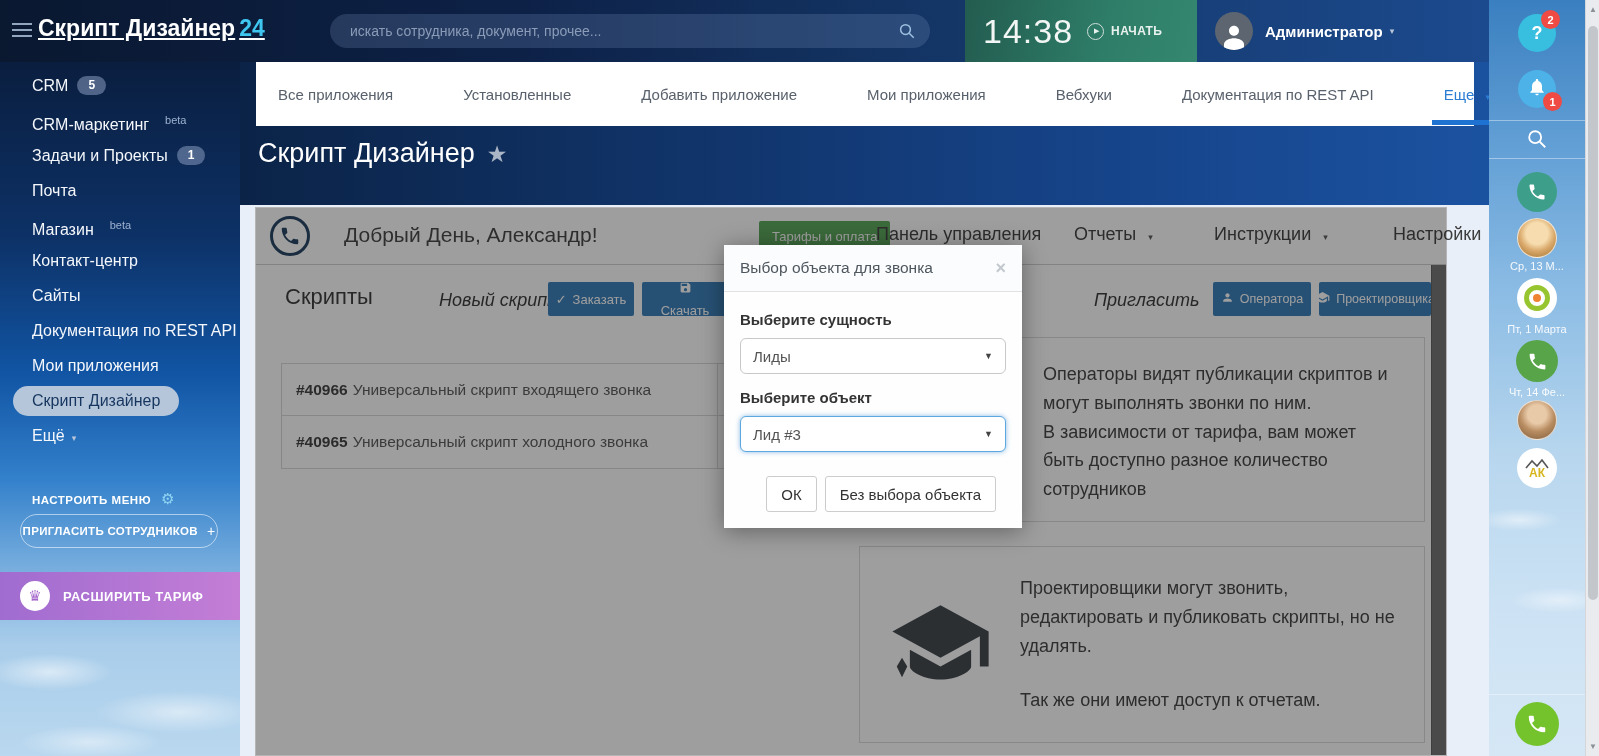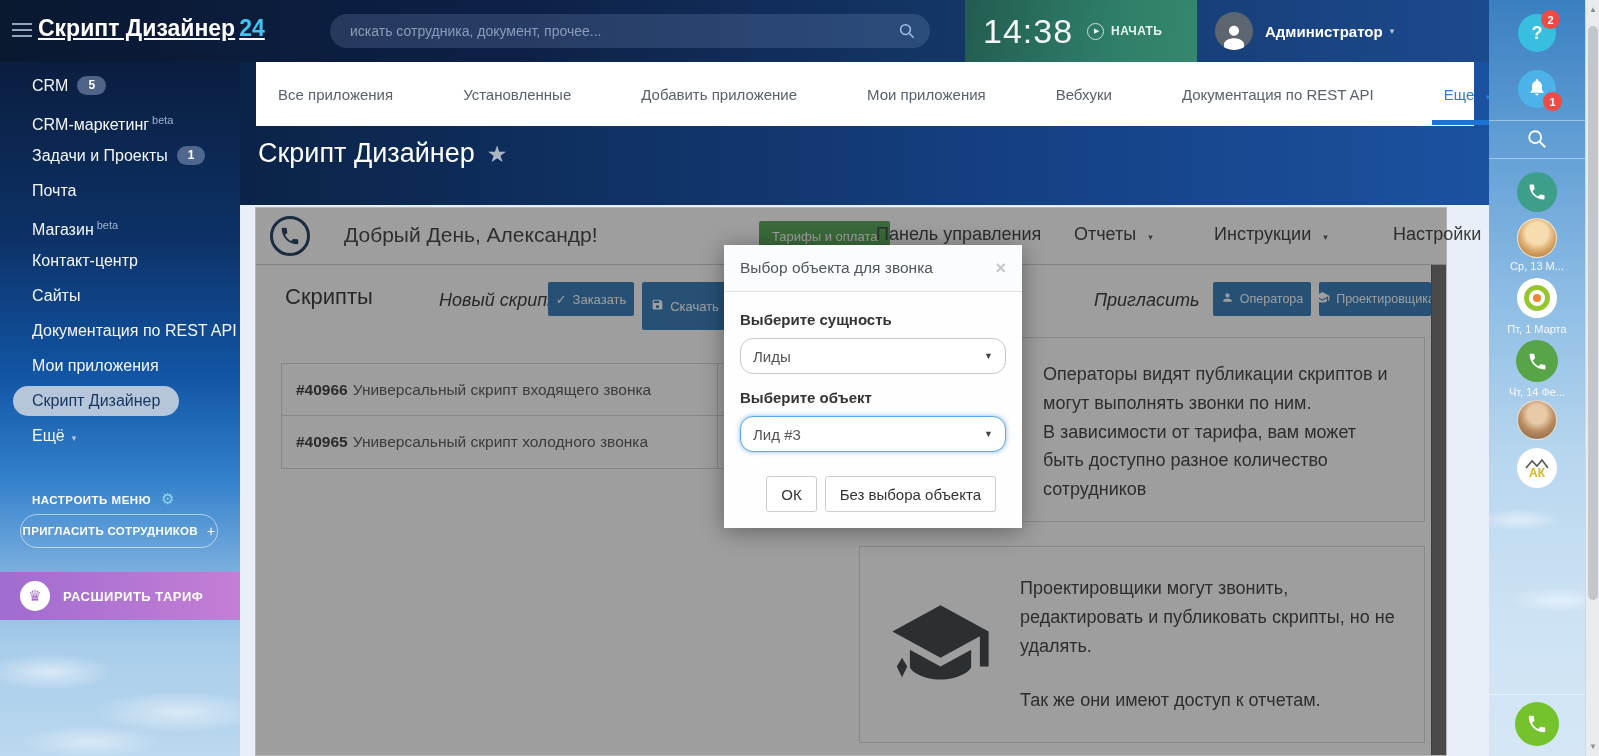--- a/index.html
+++ b/index.html
@@ -39,21 +39,21 @@
       radial-gradient(ellipse 90px 26px at 50px 610px, rgba(255,255,255,0.55), transparent 70%),
       radial-gradient(ellipse 120px 30px at 180px 650px, rgba(255,255,255,0.5), transparent 70%),
       radial-gradient(ellipse 100px 24px at 90px 680px, rgba(255,255,255,0.45), transparent 70%),
       linear-gradient(180deg,#0a1e3f 0%,#0d3166 25%,#1155a4 45%,#3380cb 60%,#77aede 73%,#a9cdea 84%,#bad8ef 100%);
   }
   .menu { padding-top:6px; }
   .menu-item { height:35px; line-height:35px; padding-left:32px; color:#f4f7fb; font-size:16px;
     cursor:pointer; white-space:nowrap; }
   .badge-pill { display:inline-block; background:rgba(125,145,180,0.6); border-radius:10px;
     padding:1px 11px; font-size:12px; font-weight:bold; color:#fff; margin-left:9px; line-height:17px; vertical-align:2px; }
-  .sup-beta { color:#9db2d0; font-size:11px; vertical-align:super; margin-left:3px; }
+  .sup-beta { color:#9db2d0; font-size:11px; vertical-align:super; margin-left:16px; }
   .menu-item .selected-pill { display:inline-block; background:#b6c6da; color:#16365f;
     border-radius:17px; padding:6px 19px; margin-left:-19px; line-height:normal; }
   .configure-menu { position:absolute; left:32px; top:428px; color:#fff; font-size:11.5px;
     font-weight:bold; letter-spacing:0.5px; cursor:pointer; }
   .gear { color:#8fd4f2; font-size:15px; margin-left:10px; font-weight:normal; }
   .invite-pill { position:absolute; left:20px; top:452px; width:198px; height:34px;
     border:1px solid rgba(255,255,255,0.55); border-radius:18px; color:#fff; font-size:11.5px;
     font-weight:bold; display:flex; align-items:center; justify-content:center; gap:9px; cursor:pointer; letter-spacing:0.3px; }
   .invite-pill .plus { font-size:14px; font-weight:normal; }
   .upgrade-band { position:absolute; left:0; top:510px; width:240px; height:48px;
@@ -87,21 +87,21 @@
     font-size:13px; display:flex; align-items:center; padding:0 13px; border-radius:2px; cursor:pointer; }
   .hmenu { position:absolute; top:16px; font-size:18px; color:#3c3c3c; cursor:pointer; white-space:nowrap; }
   .hmenu .caret { color:#555; }
   .pos-panel { left:620px; } .pos-reports { left:818px; } .pos-instr { left:958px;text-align:right; } .pos-settings { left:1137px; }
 
   .scripts-heading { position:absolute; left:29px; top:76px; font-size:22px; color:#333; }
   .new-script { position:absolute; left:183px; top:82px; font-size:18px; font-style:italic; color:#333; }
   .btn-blue { background:#337ab7; color:#fff; font-size:13px; border-radius:2px;
     display:flex; align-items:center; justify-content:center; gap:6px; cursor:pointer; }
   .order-btn { position:absolute; left:292px; top:74px; width:86px; height:34px; }
-  .download-btn { position:absolute; left:386px; top:74px; width:86px; height:48px; }
+  .download-btn { position:absolute; left:386px; top:74px; width:86px; height:34px;flex-direction:column; }
   .invite-label { position:absolute; left:838px; top:82px; font-size:18px; font-style:italic; color:#333; }
   .operator-btn { position:absolute; left:957px; top:74px; width:98px; height:34px; font-size:12.5px; }
   .designer-btn { position:absolute; left:1063px; top:74px; width:112px; height:34px; font-size:12.5px; }
 
   .scripts-table { position:absolute; left:25px; top:155px; width:730px; border:1px solid #d8d8d8; background:#fff; }
   .srow { height:52px; display:flex; align-items:center; border-bottom:1px solid #d8d8d8;
     font-size:15.5px; color:#555; cursor:pointer; }
   .srow:last-child { border-bottom:none; }
   .srow .name-cell { width:435px; padding-left:14px; }
   .srow .name-cell b { color:#3a3a3a; margin-right:5px; }
@@ -122,21 +122,21 @@
 
   
   .modal { position:absolute; left:724px; top:245px; width:298px; height:283px; background:#fefefe;
     box-shadow:0 3px 22px rgba(0,0,0,0.38); z-index:50; }
   .modal-header { height:47px; border-bottom:1px solid #e2e2e2; display:flex; align-items:center;
     padding:0 16px; background:#fbfcfd; }
   .modal-title { font-size:15.5px; color:#4e565e; }
   .modal-close { margin-left:auto; color:#c2c8cd; font-size:18px; font-weight:bold; cursor:pointer; line-height:1; }
   .modal-body { padding:4px 16px 0; }
   .field-label { font-size:15px; font-weight:bold; color:#333; margin:15px 0 10px; }
-  .select-box { height:36px; border:1px solid #c8c8c8; border-radius:13px; background:#fff;
+  .select-box { height:36px; border:1px solid #c8c8c8; border-radius:6px; background:#fff;
     display:flex; align-items:center; padding:0 12px; font-size:15px; color:#555; cursor:pointer; }
   .select-box .sel-caret { margin-left:auto; font-size:9px; color:#444; }
   .select-box.focused { border-color:#5da8e0; box-shadow:0 0 5px rgba(90,160,220,0.7); }
   .modal-footer { position:absolute; bottom:16px; right:26px; display:flex; gap:8px; }
   .modal-btn { height:36px; border:1px solid #ccc; border-radius:3px; background:#fff; color:#333;
     font-size:15px; display:flex; align-items:center; justify-content:center; padding:0 14px; cursor:pointer; white-space:nowrap; }
 
   
   .rightbar { position:absolute; left:1489px; top:0; width:96px; height:756px; z-index:10;
     background-image:

